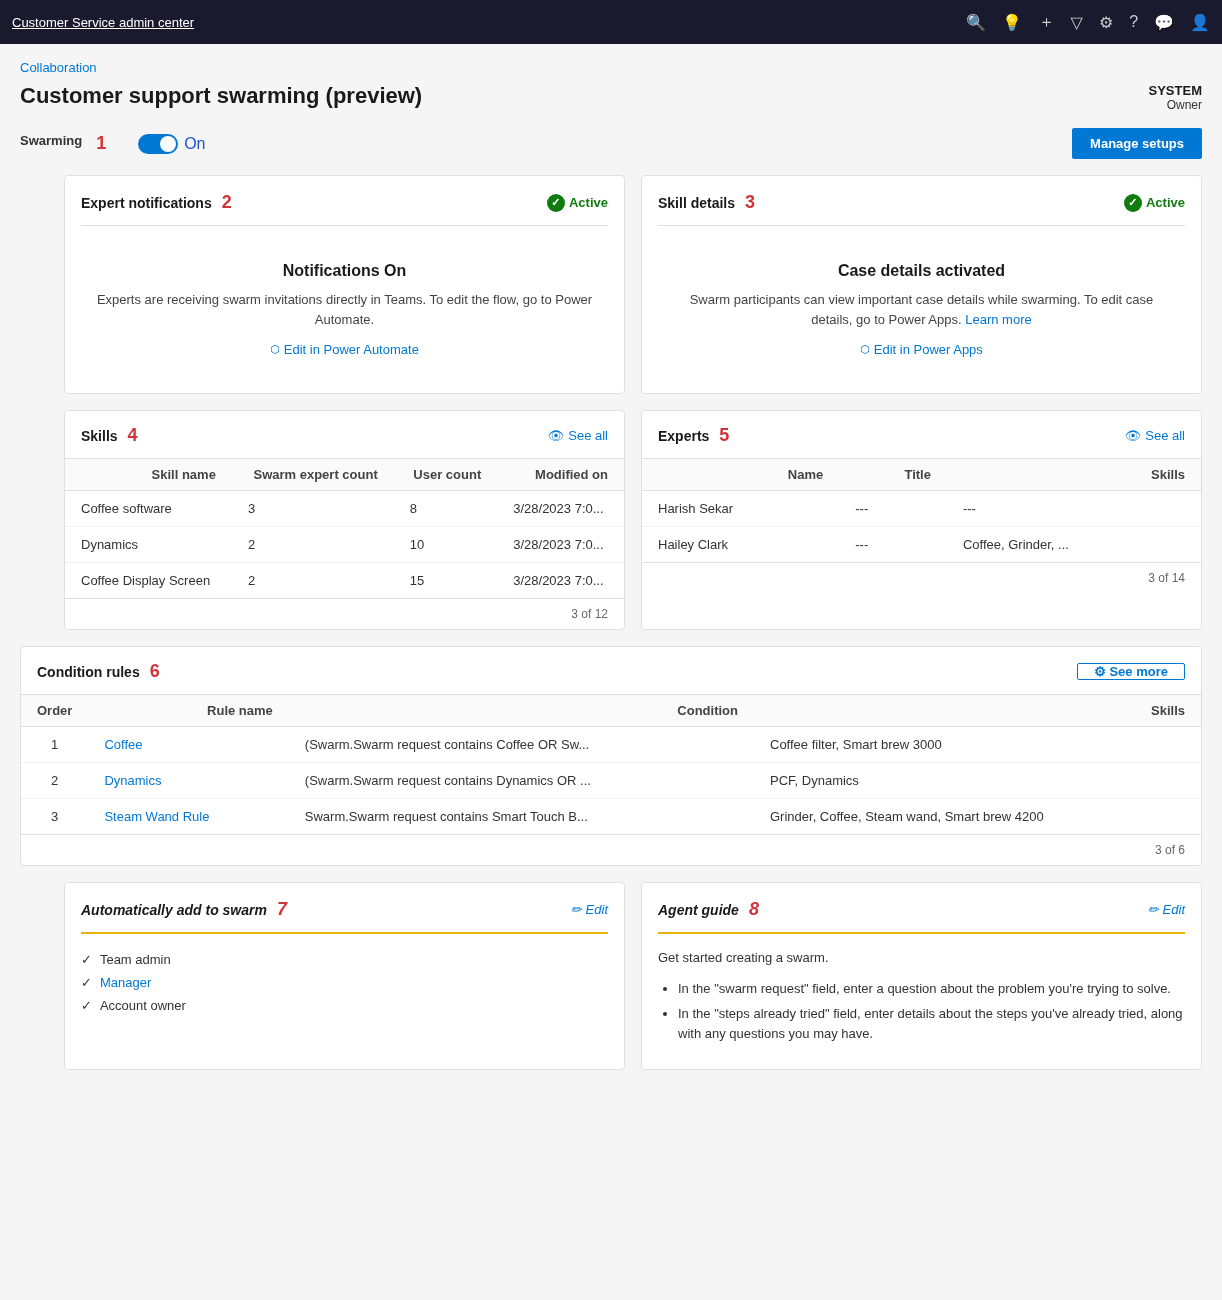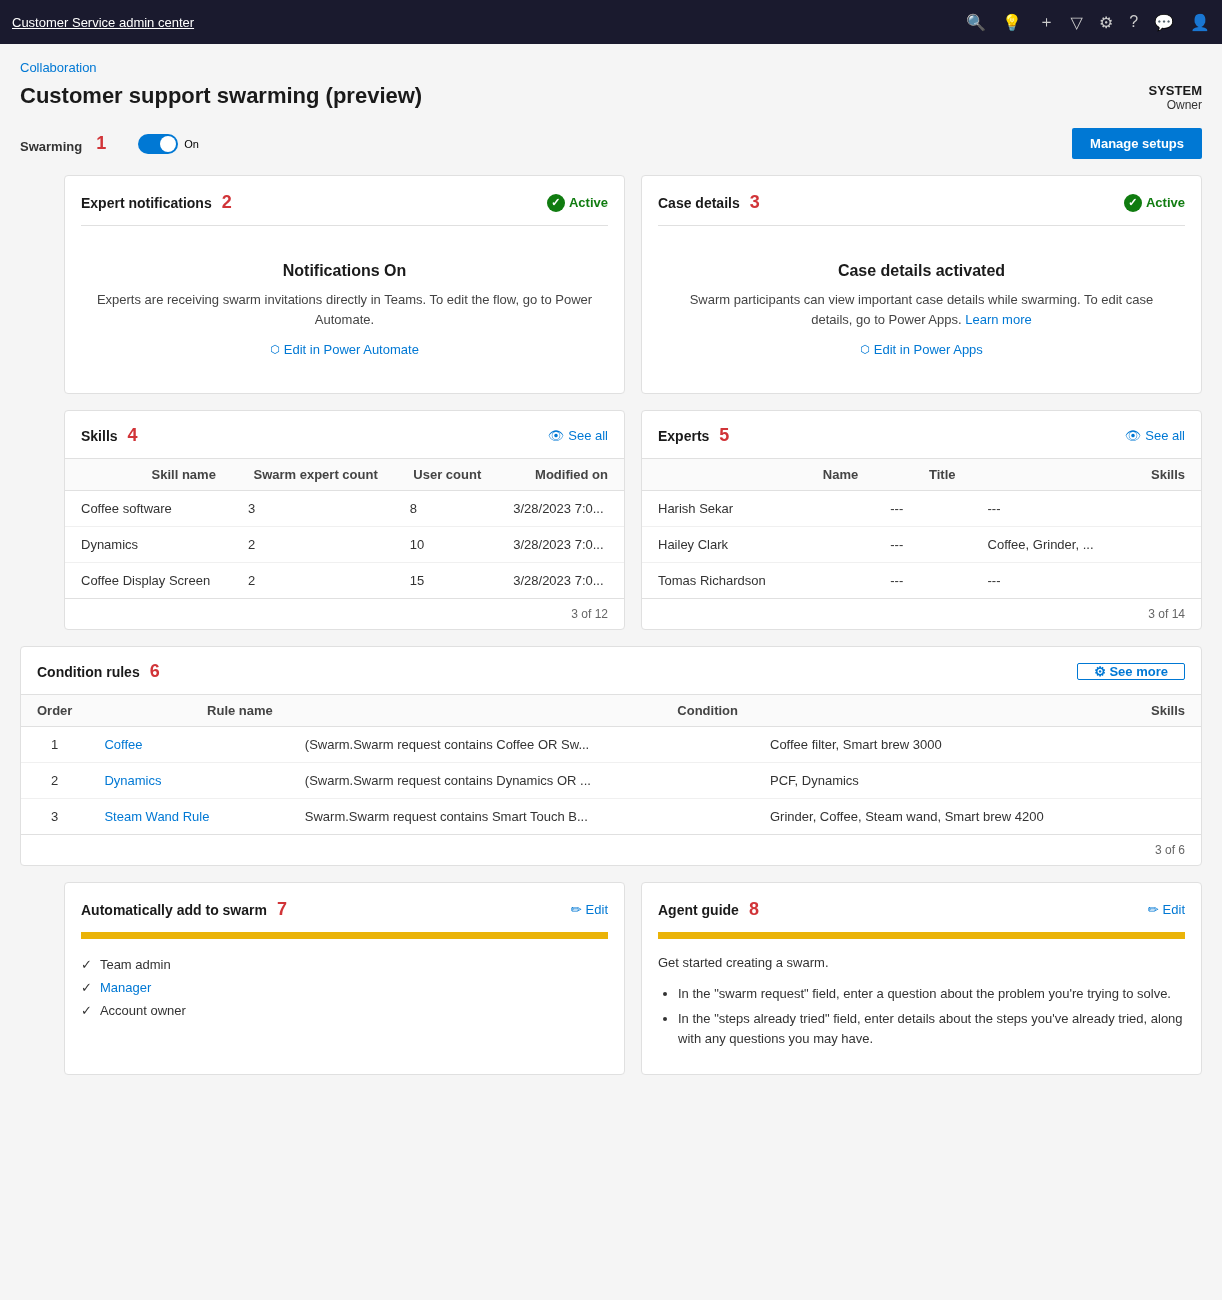--- a/index.html
+++ b/index.html
@@ -69,21 +69,21 @@
 
     
     .swarming-row {
       display: flex;
       align-items: center;
       gap: 32px;
       margin-bottom: 16px;
     }
     .swarming-label-group {
       display: flex;
-      align-items: flex-end;
+      align-items: flex-start;
       gap: 10px;
     }
     .swarming-label { font-weight: 600; font-size: 13px; }
     .toggle-container {
       display: flex;
       align-items: center;
       gap: 6px;
     }
     .toggle {
       width: 40px;
@@ -97,21 +97,21 @@
       content: '';
       position: absolute;
       width: 16px;
       height: 16px;
       background: #fff;
       border-radius: 50%;
       top: 2px;
       left: 22px;
       transition: left 0.2s;
     }
-    .toggle-text { font-size: 11px; color: #000000; }
+    .toggle-text { font-size: 16px; color: #1d4ed8; }
     .step-number {
       color: #d13438;
       font-size: 18px;
       font-weight: 700;
       margin-left: 4px;
     }
 
     .manage-setups-btn {
       margin-left: auto;
       background: #0078d4;
@@ -288,22 +288,23 @@
       background: #fff;
       border: 1px solid #e0e0e0;
       border-radius: 4px;
       padding: 16px;
     }
     .bottom-card-header {
       display: flex;
       align-items: center;
       justify-content: space-between;
       margin-bottom: 14px;
-      border-bottom: 7px solid #eab308;
+      border-bottom: 2px solid #eab308;
       padding-bottom: 12px;
+      font-style: italic;
     }
     .bottom-card-title {
       font-weight: 700;
       font-size: 14px;
       color: #1a1a1a;
       display: flex;
       align-items: center;
       gap: 6px;
     }
     .edit-link {
@@ -425,21 +426,21 @@
         <a class="card-link">
           <span class="link-icon">⬡</span>
           <span>Edit in Power Automate</span>
         </a>
       </div>
     </div>
 
     <div class="card">
       <div class="card-header">
         <div class="card-title">
-          <span>Case details</span>
+          <span>Skill details</span>
           <span class="step-number">3</span>
         </div>
         <div class="active-badge">
           <div class="check-icon">✓</div>
           <span>Active</span>
         </div>
       </div>
       <div class="card-content-center">
         <h3>Case details activated</h3>
         <p>
@@ -522,25 +523,20 @@
         <tr>
       <td>Harish Sekar</td>
       <td>---</td>
       <td>---</td>
     </tr>
             <tr>
       <td>Hailey Clark</td>
       <td>---</td>
       <td>Coffee, Grinder, ...</td>
     </tr>
-            <tr>
-      <td>Tomas Richardson</td>
-      <td>---</td>
-      <td>---</td>
-    </tr>
           </tbody>
       </table>
       <div class="table-footer">3 of 14</div>
     </div>
   </div>
 
   <div class="full-width-card">
     <div class="full-width-card-header">
       <div class="table-card-title">
         <span>Condition rules</span>

